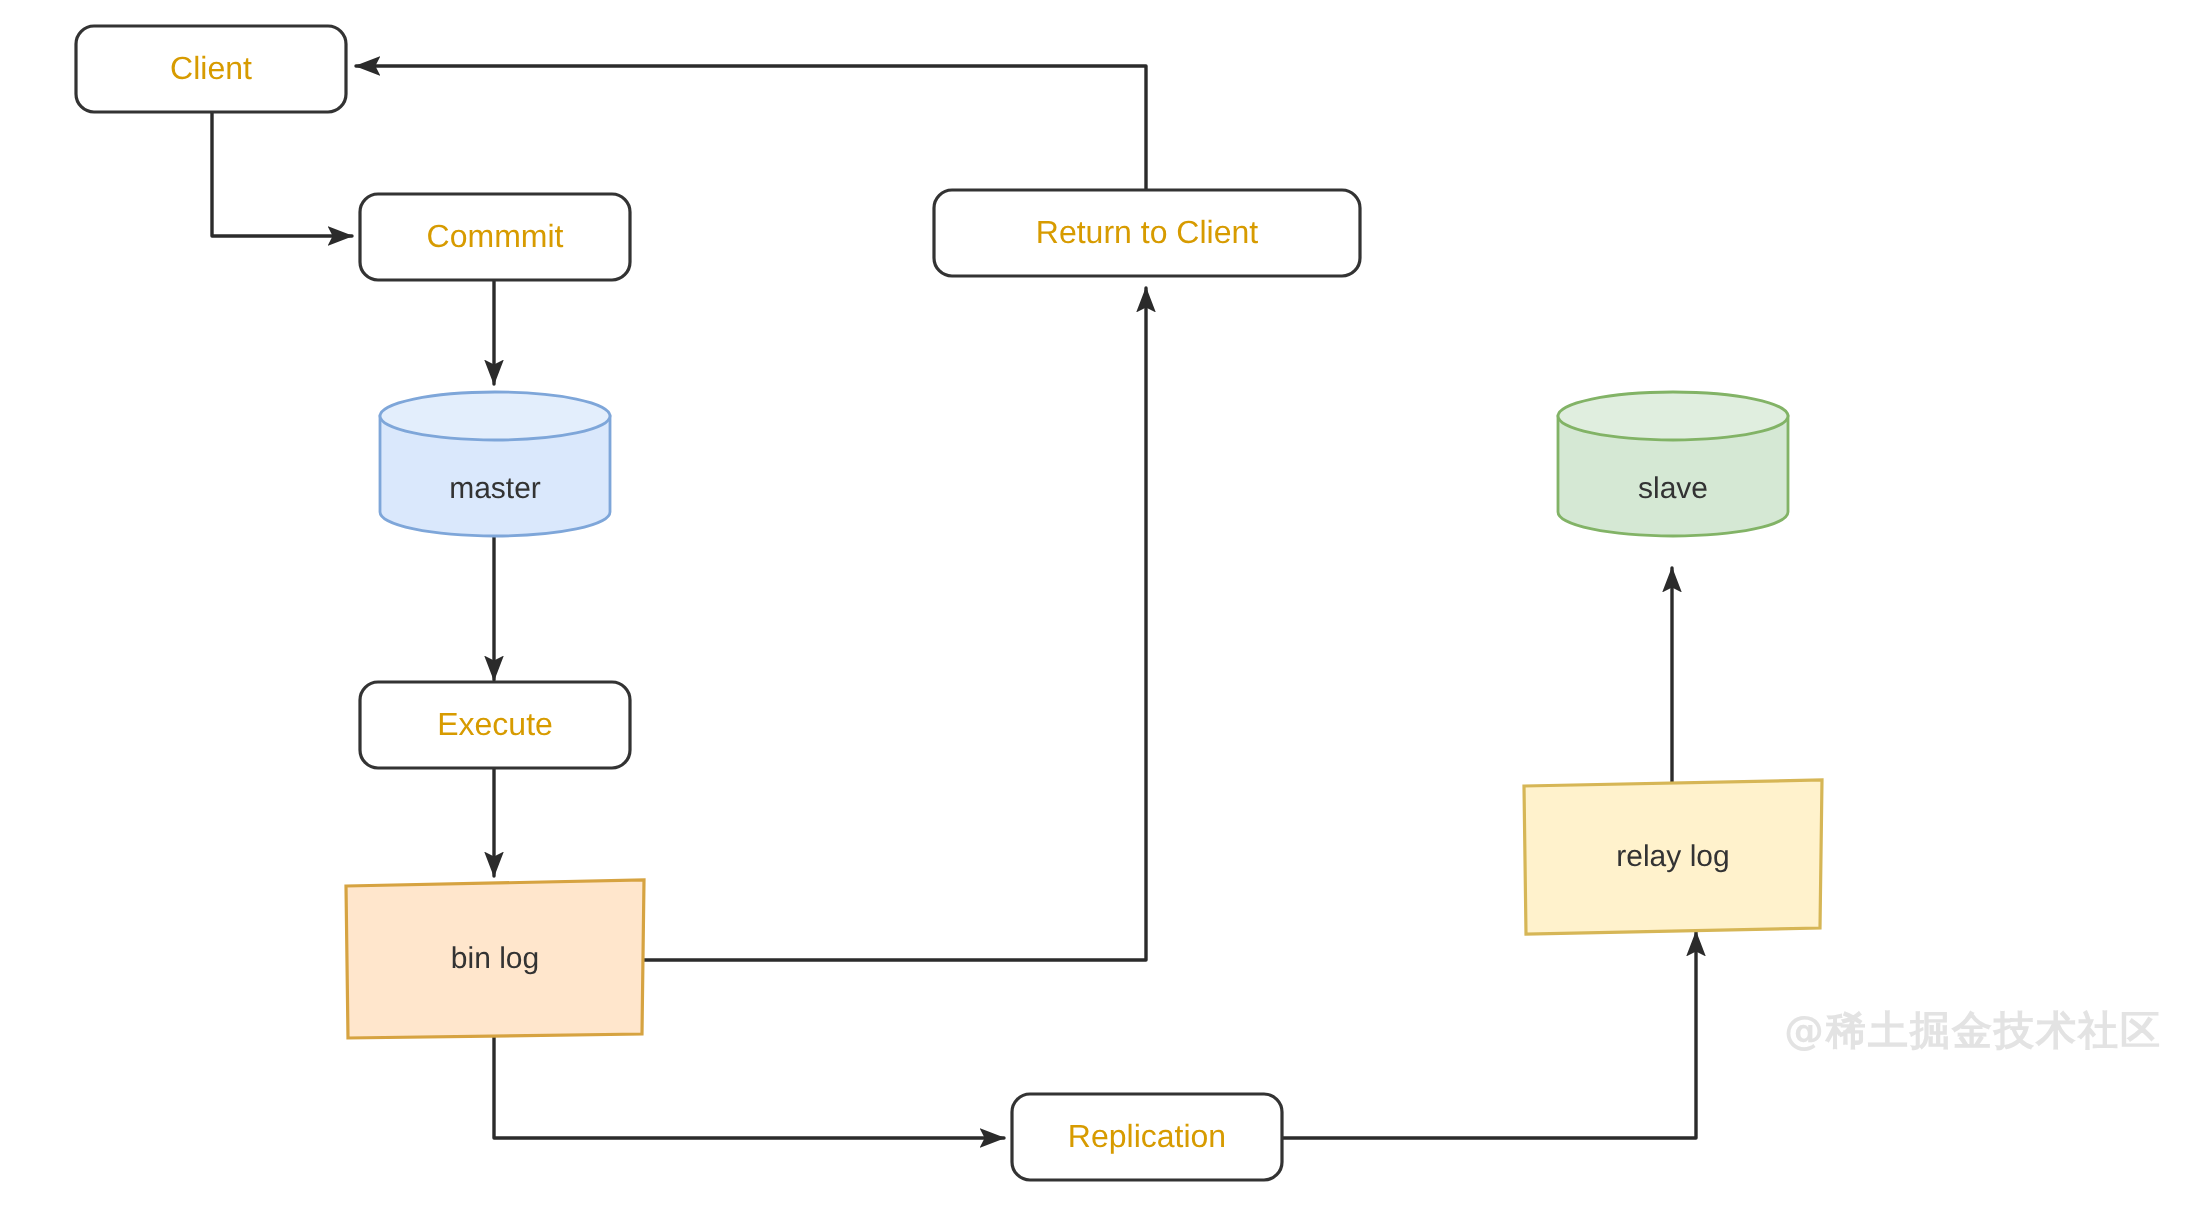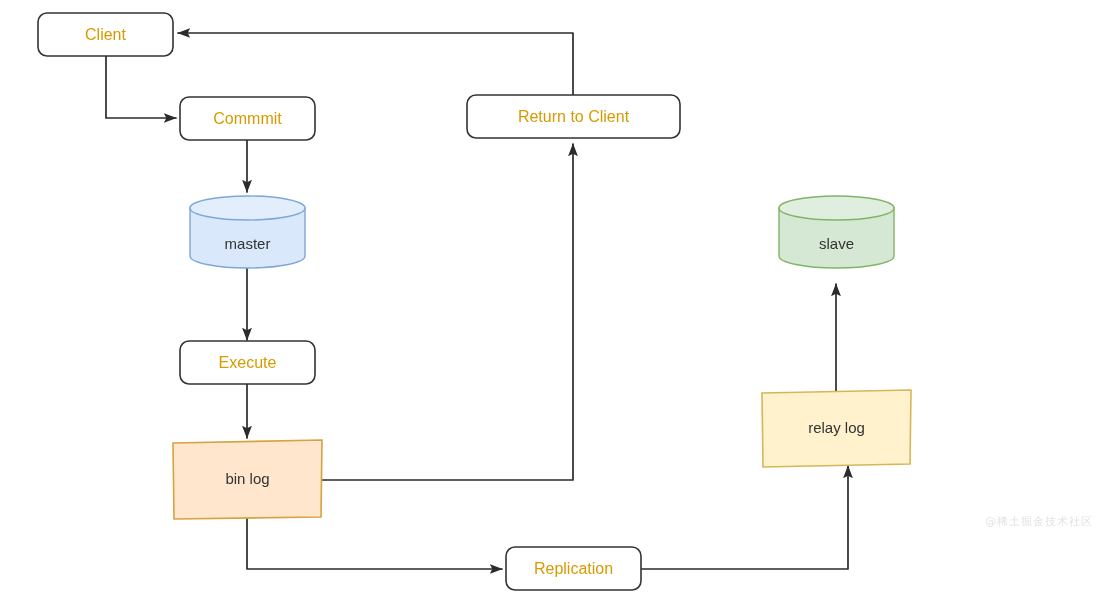--- a/index.html
+++ b/index.html
@@ -54,28 +54,29 @@
   .box-yellow { fill: #fff2cc; stroke: #d6b656; stroke-width: 1.6; }
   .edge {
     fill: none;
     stroke: #2b2b2b;
     stroke-width: 1.7;
     stroke-linecap: round;
     stroke-linejoin: round;
   }
   .watermark {
     position: absolute;
-    right: 8px;
+    right: 20px;
     bottom: 4px;
     color: #e3e3e3;
     font-family: "DejaVu Sans", sans-serif;
-    font-size: 11px;
+    font-size: 20px;
     letter-spacing: 1px;
     white-space: nowrap;
     user-select: none;
+    font-weight: bold;
   }
 </style>
 </head>
 <body>
 
 <div id="diagram-root">
 
   <svg id="flow" viewBox="0 0 1101 609">
     <defs>
       <marker id="arrowhead" markerWidth="9" markerHeight="9" refX="7.2" refY="3.2" orient="auto" markerUnits="strokeWidth">

